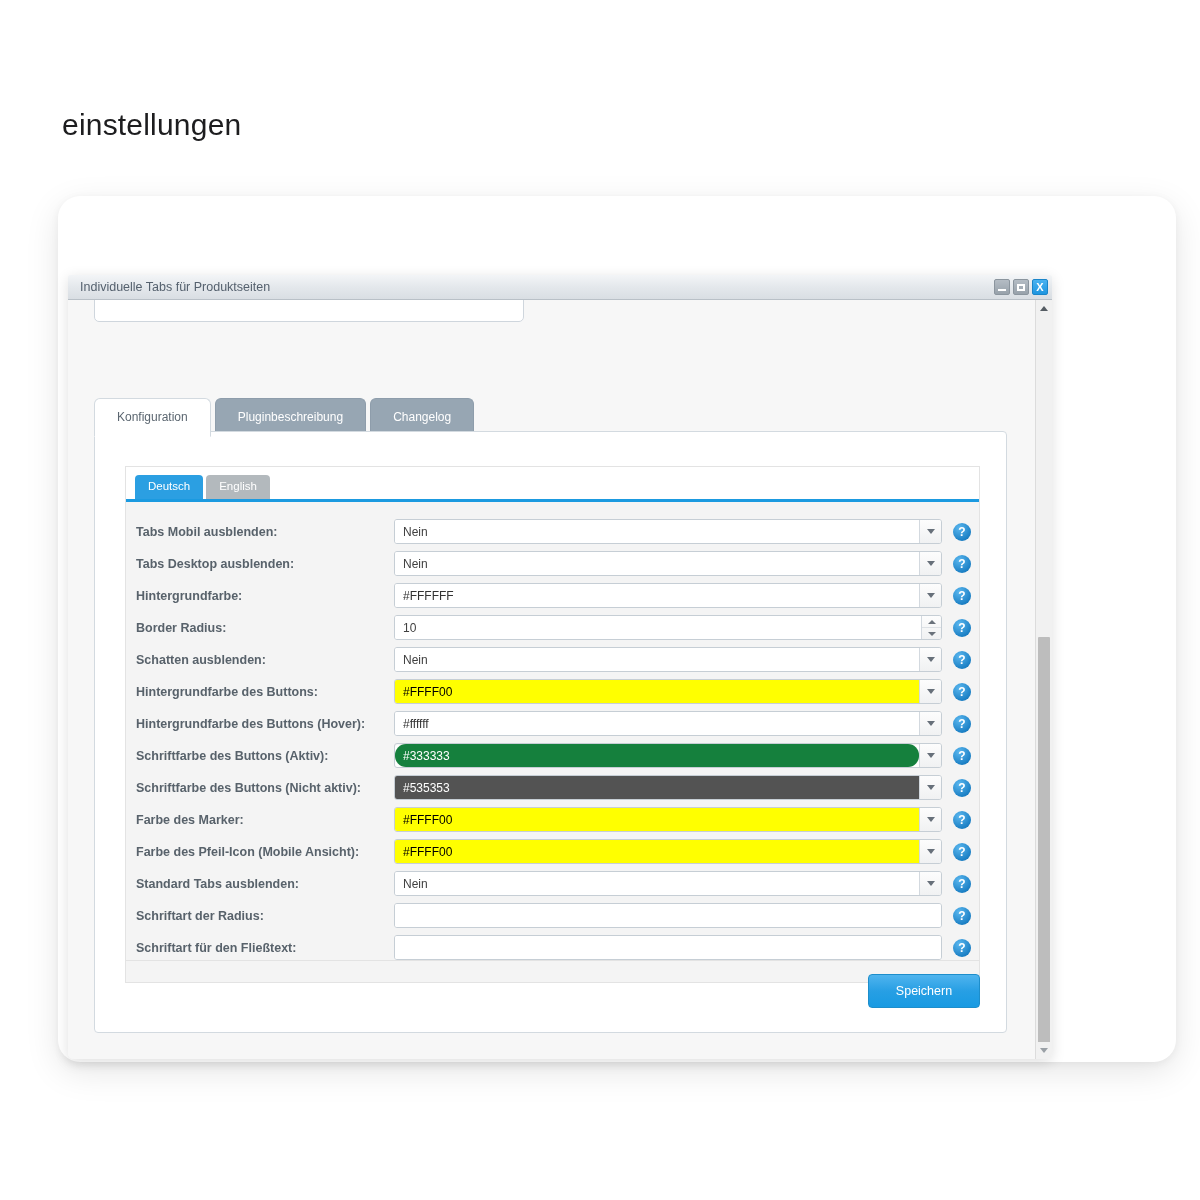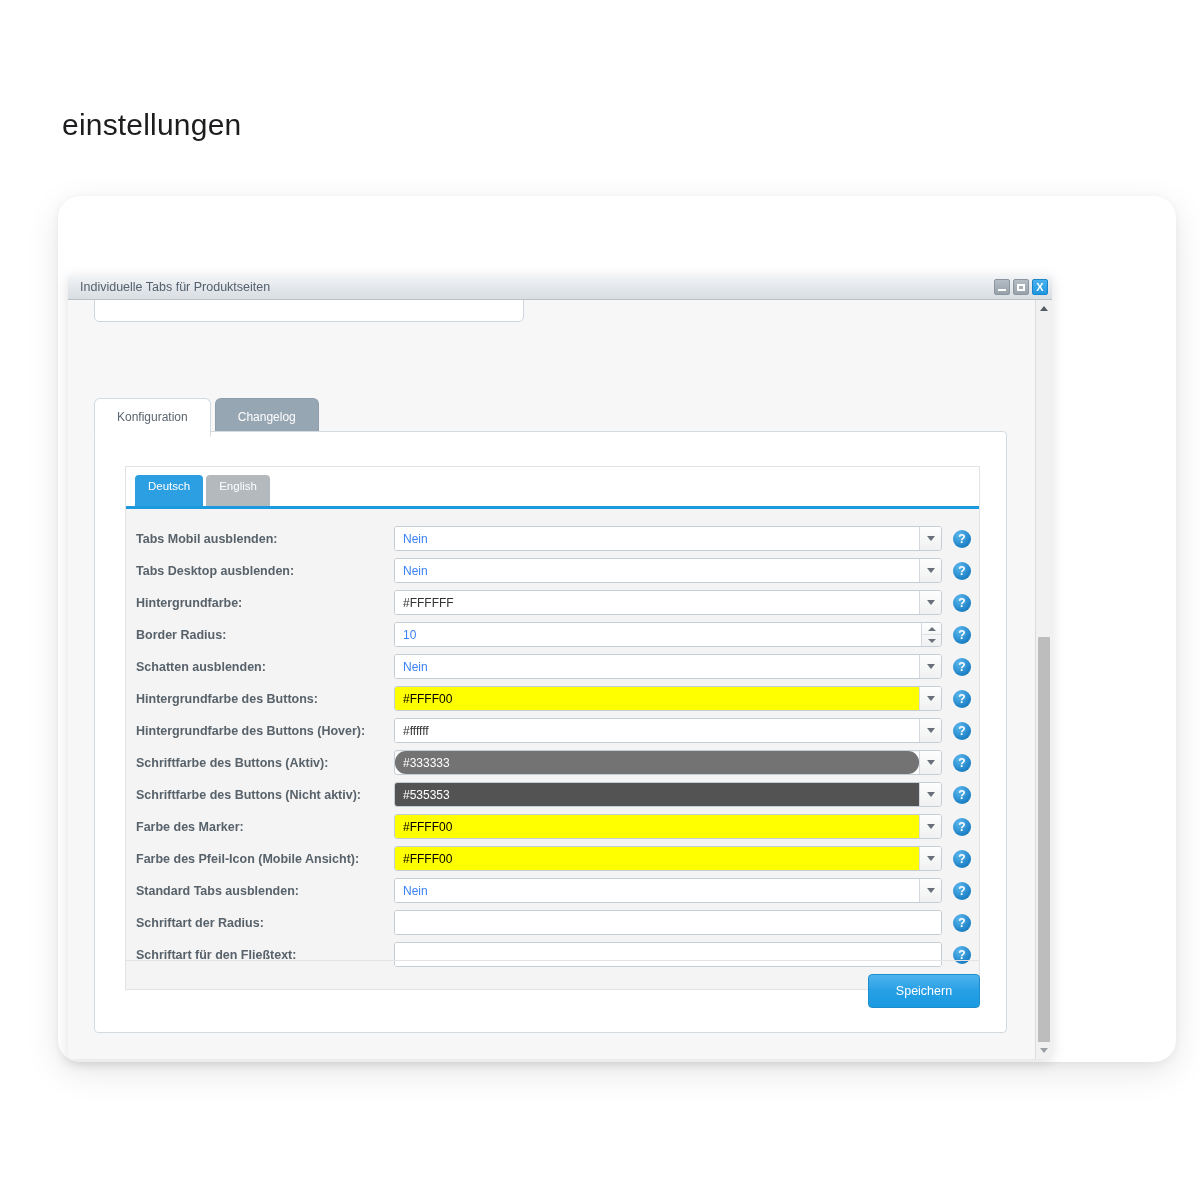--- a/index.html
+++ b/index.html
@@ -226,21 +226,21 @@
     display: flex;
     align-items: flex-end;
     gap: 3px;
     padding: 8px 0 0 9px;
     border-bottom: 3px solid #1b9ae0;
     background: #ffffff;
     box-sizing: border-box;
   }
   .lang-tab {
     font-size: 11.5px;
-    padding: 4px 13px 12px 13px;
+    padding: 4px 13px 5px 13px;
     border-radius: 4px 4px 0 0;
     color: #ffffff;
     box-sizing: border-box;
     line-height: 1.3;
   }
   .lang-tab.active { background: #2b9fe2; }
   .lang-tab.inactive { background: #b3b9bd; }
 
   
   .rows { padding: 14px 0 0 0; }
@@ -281,21 +281,21 @@
     display: flex;
     align-items: center;
     padding: 0 8px;
     font-size: 12px;
     color: #51596a;
     box-sizing: border-box;
     background: #ffffff;
     white-space: nowrap;
     overflow: hidden;
   }
-  .field-input.placeholder { color: #3b82f6; }
+  .field-input.placeholder { color: #404040; }
 
   .drop-btn {
     flex: 0 0 22px;
     width: 22px;
     background: linear-gradient(to bottom, #fdfdfd, #f0f1f2);
     border-left: 1px solid #d3d9df;
     display: flex; align-items: center; justify-content: center;
     box-sizing: border-box;
   }
   .drop-btn .tri-d {
@@ -394,20 +394,21 @@
     </div>
 
     <div class="win-body">
 
       <div class="content-area">
 
         <div class="top-partial"></div>
 
         <div class="tabs-row">
           <div class="tab active">Konfiguration</div>
+          <div class="tab inactive">Pluginbeschreibung</div>
           <div class="tab inactive">Changelog</div>
         </div>
 
         <div class="panel">
 
           <div class="form-box">
 
             <div class="lang-tabs">
               <div class="lang-tab active">Deutsch</div>
               <div class="lang-tab inactive">English</div>
@@ -485,21 +486,21 @@
                     <div class="field-input" style="background: rgb(255, 255, 255); color: rgb(51, 51, 51);">#ffffff</div>
                     <div class="drop-btn">
                       <span class="tri-d"></span>
                     </div>
                   </div>
                   <div class="help-icon">?</div>
                 </div>
                 <div class="form-row">
                   <div class="row-label">Schriftfarbe des Buttons (Aktiv):</div>
                   <div class="field-wrap">
-                    <div class="field-input" style="background: #737373; color: rgb(255, 255, 255); border-radius: 11px;">#333333</div>
+                    <div class="field-input" style="background: #15803d; color: rgb(255, 255, 255); border-radius: 11px;">#333333</div>
                     <div class="drop-btn">
                       <span class="tri-d"></span>
                     </div>
                   </div>
                   <div class="help-icon">?</div>
                 </div>
                 <div class="form-row">
                   <div class="row-label">Schriftfarbe des Buttons (Nicht aktiv):</div>
                   <div class="field-wrap">
                     <div class="field-input" style="background: rgb(83, 83, 83); color: rgb(255, 255, 255);">#535353</div>

